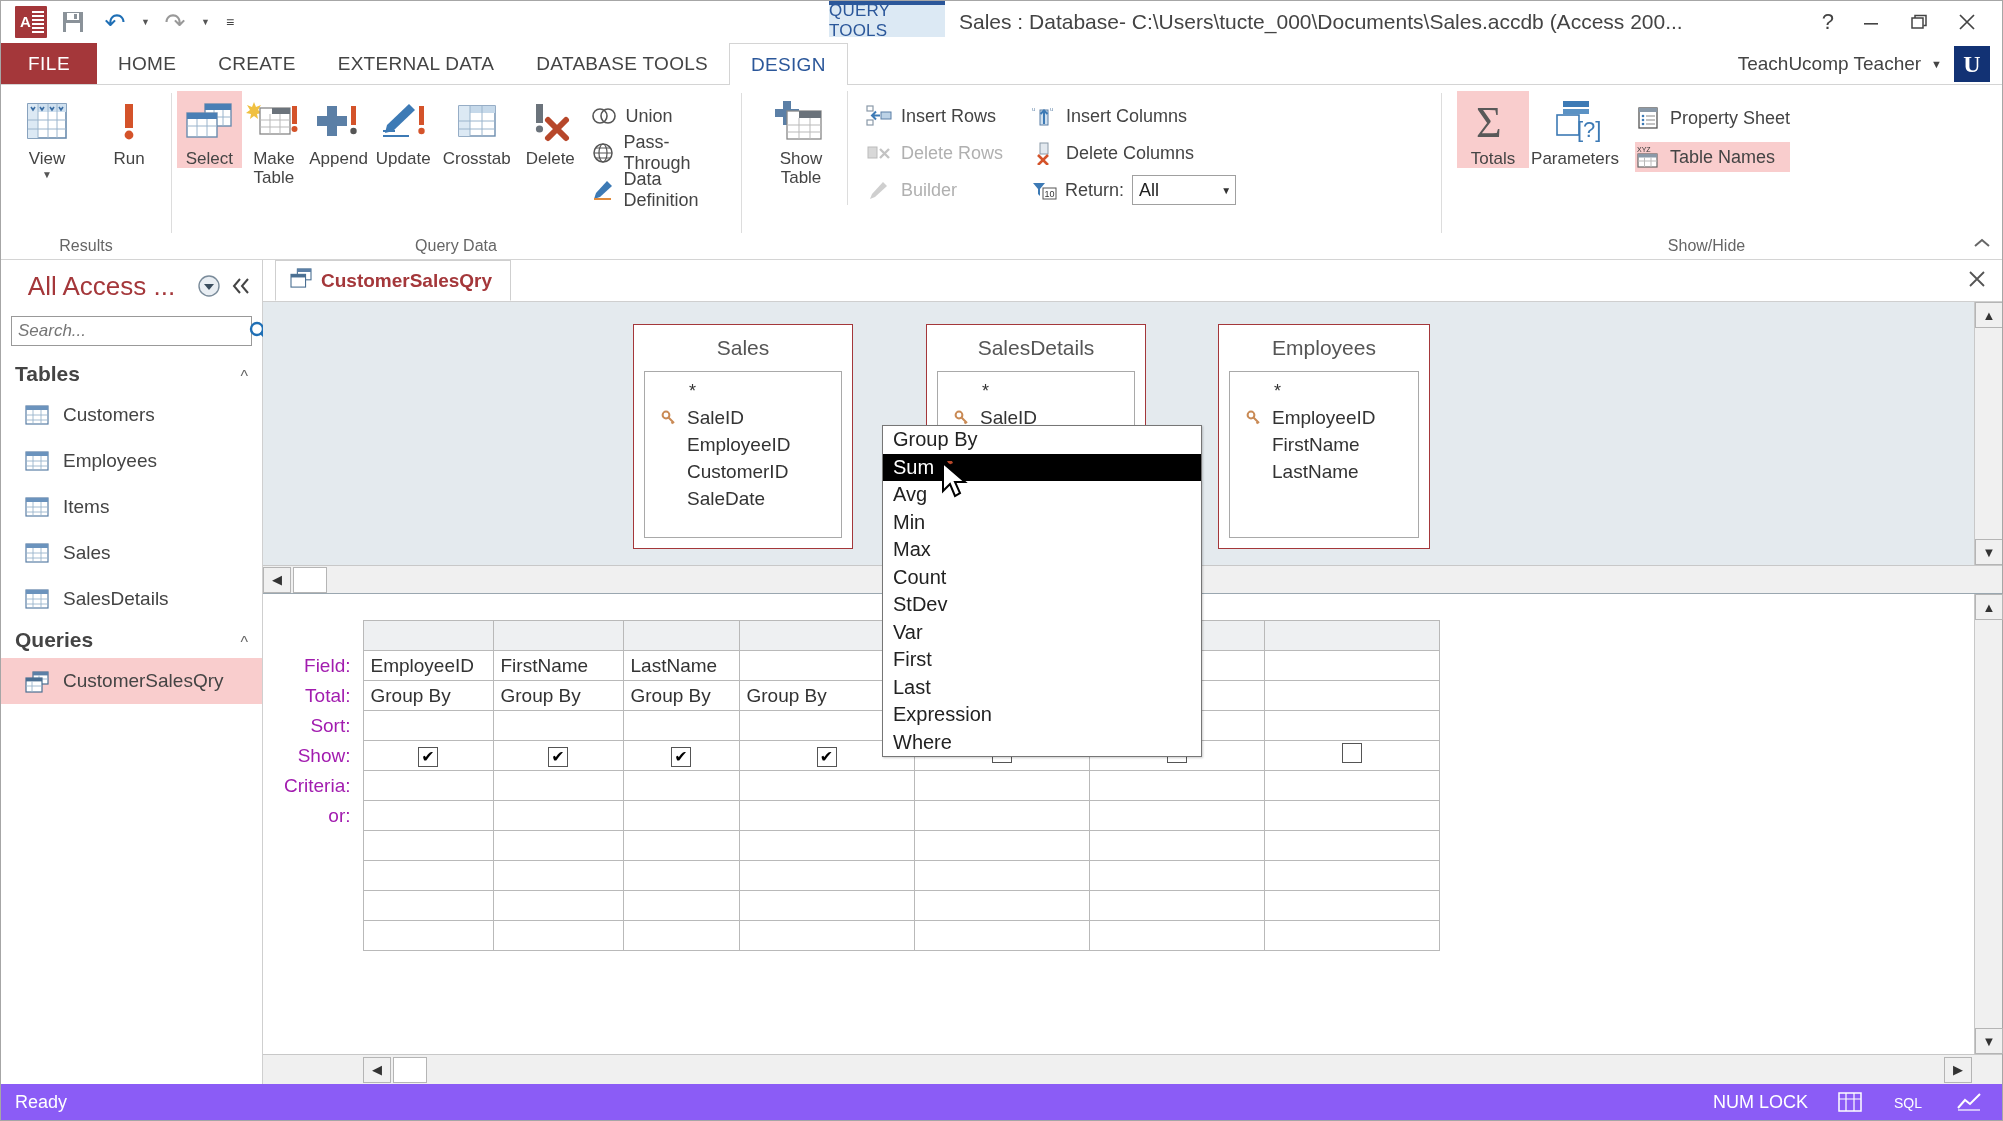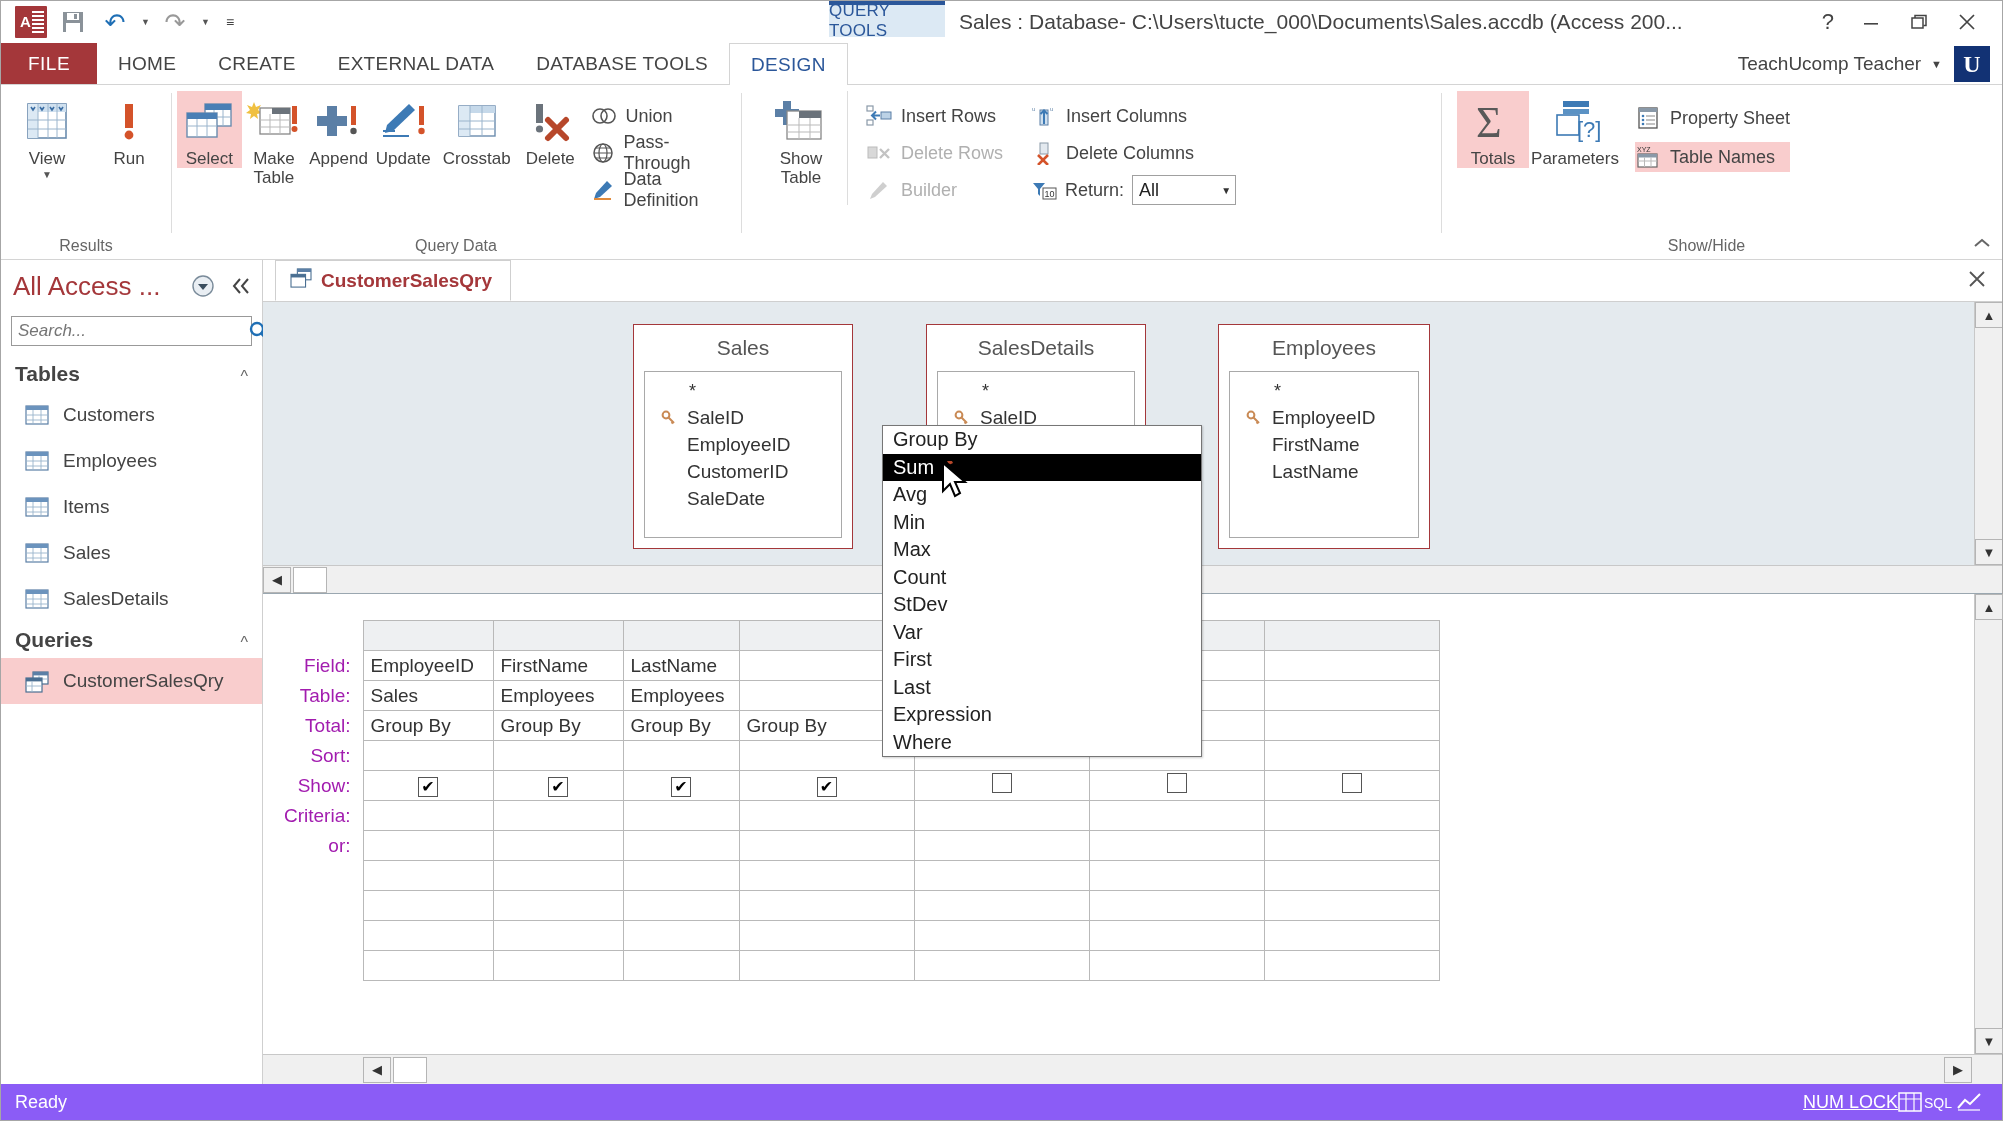--- a/index.html
+++ b/index.html
@@ -172,21 +172,21 @@
 
   
   .navpane {
     width: 262px; flex: 0 0 262px;
     background: #ffffff;
     border-right: 1px solid #cfcfcf;
     display: flex; flex-direction: column;
   }
   .nav-header {
     height: 52px; display: flex; align-items: center;
-    padding: 0 8px 0 12px; gap: 12px;
+    padding: 0 8px 0 12px; gap: 6px; text-align: center;
   }
   .nav-title { font-size: 26px; color: #a4373a; flex: 1; white-space: nowrap; }
   .nav-icon-btn { width: 26px; height: 26px; display:flex; align-items:center; justify-content:center; }
   .nav-search {
     margin: 4px 10px 10px 10px; height: 30px;
     border: 1px solid #999999; background: #fff;
     display: flex; align-items: center;
   }
   .nav-search input {
     border: 0; outline: 0; flex: 1; height: 28px;
@@ -323,21 +323,21 @@
 
   .cursor-arrow { position: absolute; z-index: 60; }
 
   
   .statusbar {
     height: 36px; flex: 0 0 36px; background: #8b5cf6;
     display: flex; align-items: center;
     color: #ffffff; font-size: 18px; padding: 0 14px;
   }
   .status-left { flex: 1; }
-  .status-right { display: flex; align-items: center; padding-right: 6px; text-decoration: underline; }
+  .status-right { display: flex; align-items: center; gap: 30px; padding-right: 6px; }
   .view-ic { display: flex; align-items: center; justify-content: center; }
 </style>
 </head>
 <body>
 
 <div id="app">
 
   <div class="titlebar">
     <div class="qat">
       <div class="qat-btn">
@@ -948,30 +948,20 @@
               <td class="rowhead">Field:</td>
               <td>EmployeeID</td>
               <td>FirstName</td>
               <td>LastName</td>
               <td></td>
               <td></td>
               <td></td>
               <td></td>
             </tr>
             <tr>
-              <td class="rowhead">Table:</td>
-              <td>Sales</td>
-              <td>Employees</td>
-              <td>Employees</td>
-              <td></td>
-              <td></td>
-              <td></td>
-              <td></td>
-            </tr>
-            <tr>
               <td class="rowhead">Total:</td>
               <td>Group By</td>
               <td>Group By</td>
               <td>Group By</td>
               <td style="position:relative">
                 <span>Group By</span>
               </td>
               <td></td>
               <td></td>
               <td></td>

